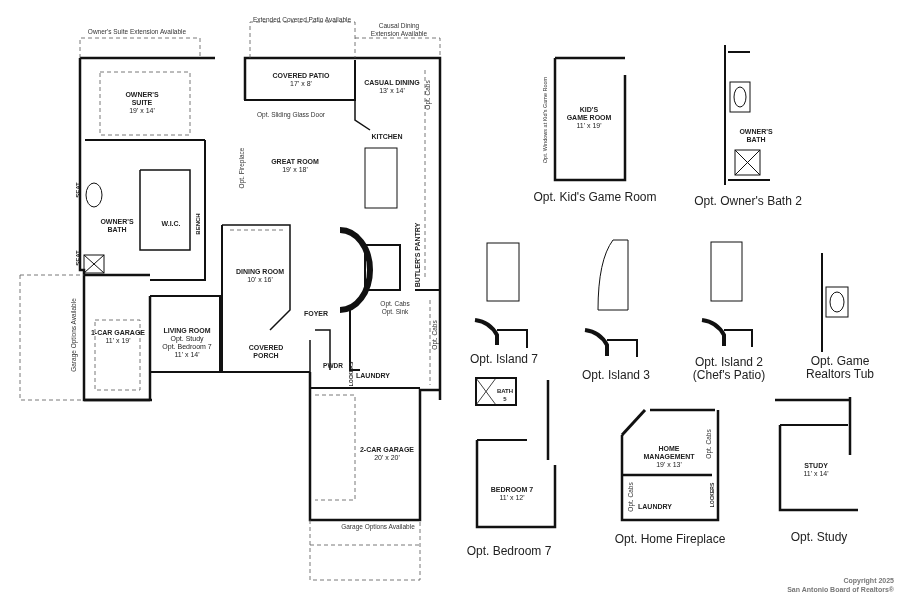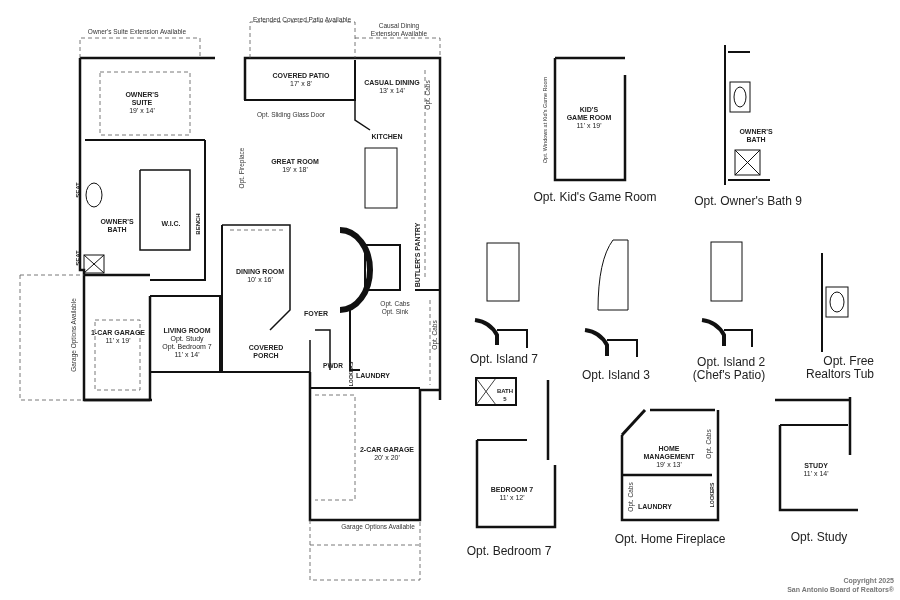--- a/index.html
+++ b/index.html
@@ -3,21 +3,21 @@
 <meta charset="utf-8">
 <style>
   html,body{margin:0;padding:0;background:#fff;}
   body{width:900px;height:600px;position:relative;overflow:hidden;font-family:"Liberation Sans",sans-serif;color:#222;}
   svg{position:absolute;left:0;top:0;}
   .lbl{position:absolute;text-align:center;font-weight:bold;font-size:7px;line-height:8px;color:#222;white-space:nowrap;transform:translate(-50%,-50%);}
   .lbl .dim{font-weight:normal;display:block;}
   .note{position:absolute;font-size:6.5px;color:#333;white-space:nowrap;transform:translate(-50%,-50%);}
   .vnote{position:absolute;font-size:6.5px;color:#333;white-space:nowrap;transform:translate(-50%,-50%) rotate(-90deg);}
   .vlbl{position:absolute;font-size:6px;font-weight:bold;color:#222;white-space:nowrap;transform:translate(-50%,-50%) rotate(-90deg);}
-  .cap{position:absolute;font-size:12px;color:#222;text-align:right;white-space:nowrap;transform:translate(-50%,-50%);line-height:13px;}
+  .cap{position:absolute;font-size:12px;color:#222;text-align:center;white-space:nowrap;transform:translate(-50%,-50%);line-height:13px;}
   .copy{position:absolute;right:6px;bottom:6px;font-size:7px;color:#777;text-align:right;line-height:9px;font-weight:bold;}
 </style>
 </head>
 <body>
 
 <svg width="900" height="600" viewBox="0 0 900 600">
   <g fill="none" stroke="#111" stroke-width="2.5">
 
     <path d="M80 58 L80 270 L84 270 L84 400 L152 400"></path>
     <path d="M80 58 L215 58"></path>
@@ -188,30 +188,30 @@
   <span>KID'S</span><br>
   <span>GAME ROOM</span>
   <span class="dim">11' x 19'</span>
 </div>
 <div class="cap" style="left:595px;top:197px">Opt. Kid's Game Room</div>
 
 <div class="lbl" style="left:756px;top:136px">
   <span>OWNER'S</span><br>
   <span>BATH</span>
 </div>
-<div class="cap" style="left:748px;top:201px">Opt. Owner's Bath 9</div>
+<div class="cap" style="left:748px;top:201px">Opt. Owner's Bath 2</div>
 
 <div class="cap" style="left:504px;top:359px">Opt. Island 7</div>
 <div class="cap" style="left:616px;top:375px">Opt. Island 3</div>
 <div class="cap" style="left:729px;top:369px">
   <span>Opt. Island 2</span><br>
   <span>(Chef's Patio)</span>
 </div>
 <div class="cap" style="left:840px;top:368px">
-  <span>Opt. Free</span><br>
+  <span>Opt. Game</span><br>
   <span>Realtors Tub</span>
 </div>
 
 <div class="lbl" style="left:505px;top:395px;font-size:6px">
   <span>BATH</span><br>
   <span>5</span>
 </div>
 <div class="lbl" style="left:512px;top:494px">
   <span>BEDROOM 7</span>
   <span class="dim">11' x 12'</span>

